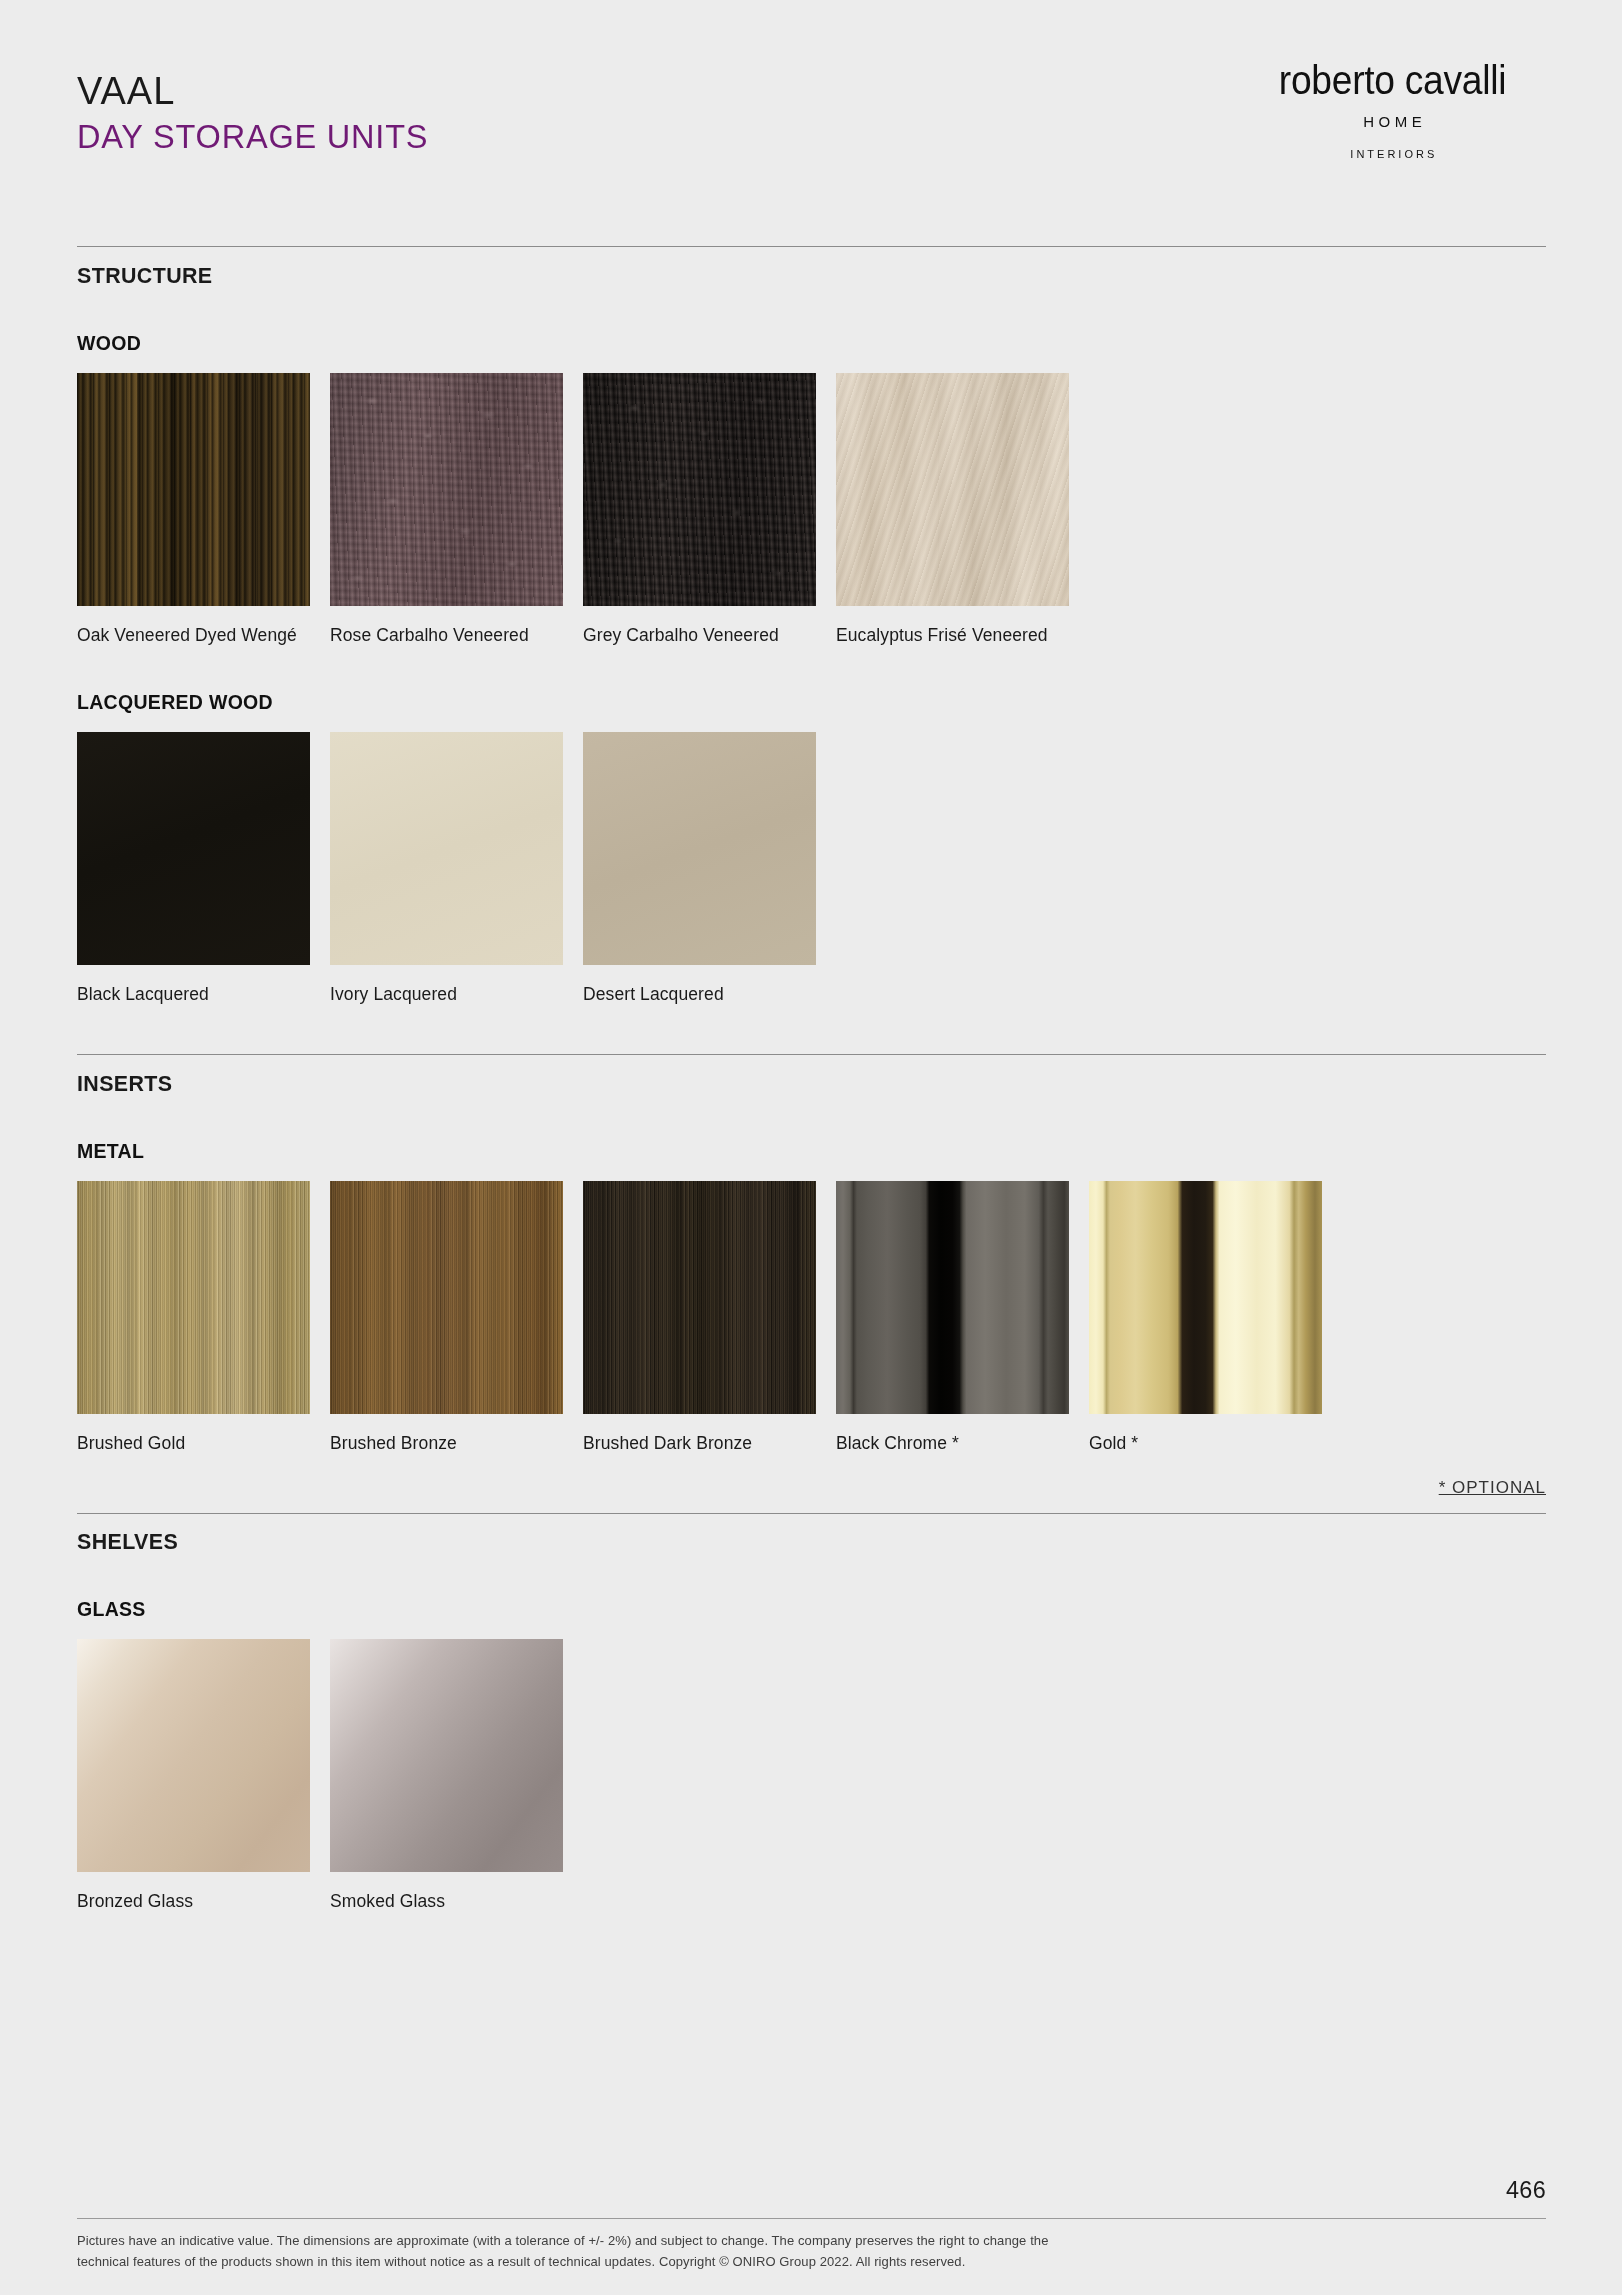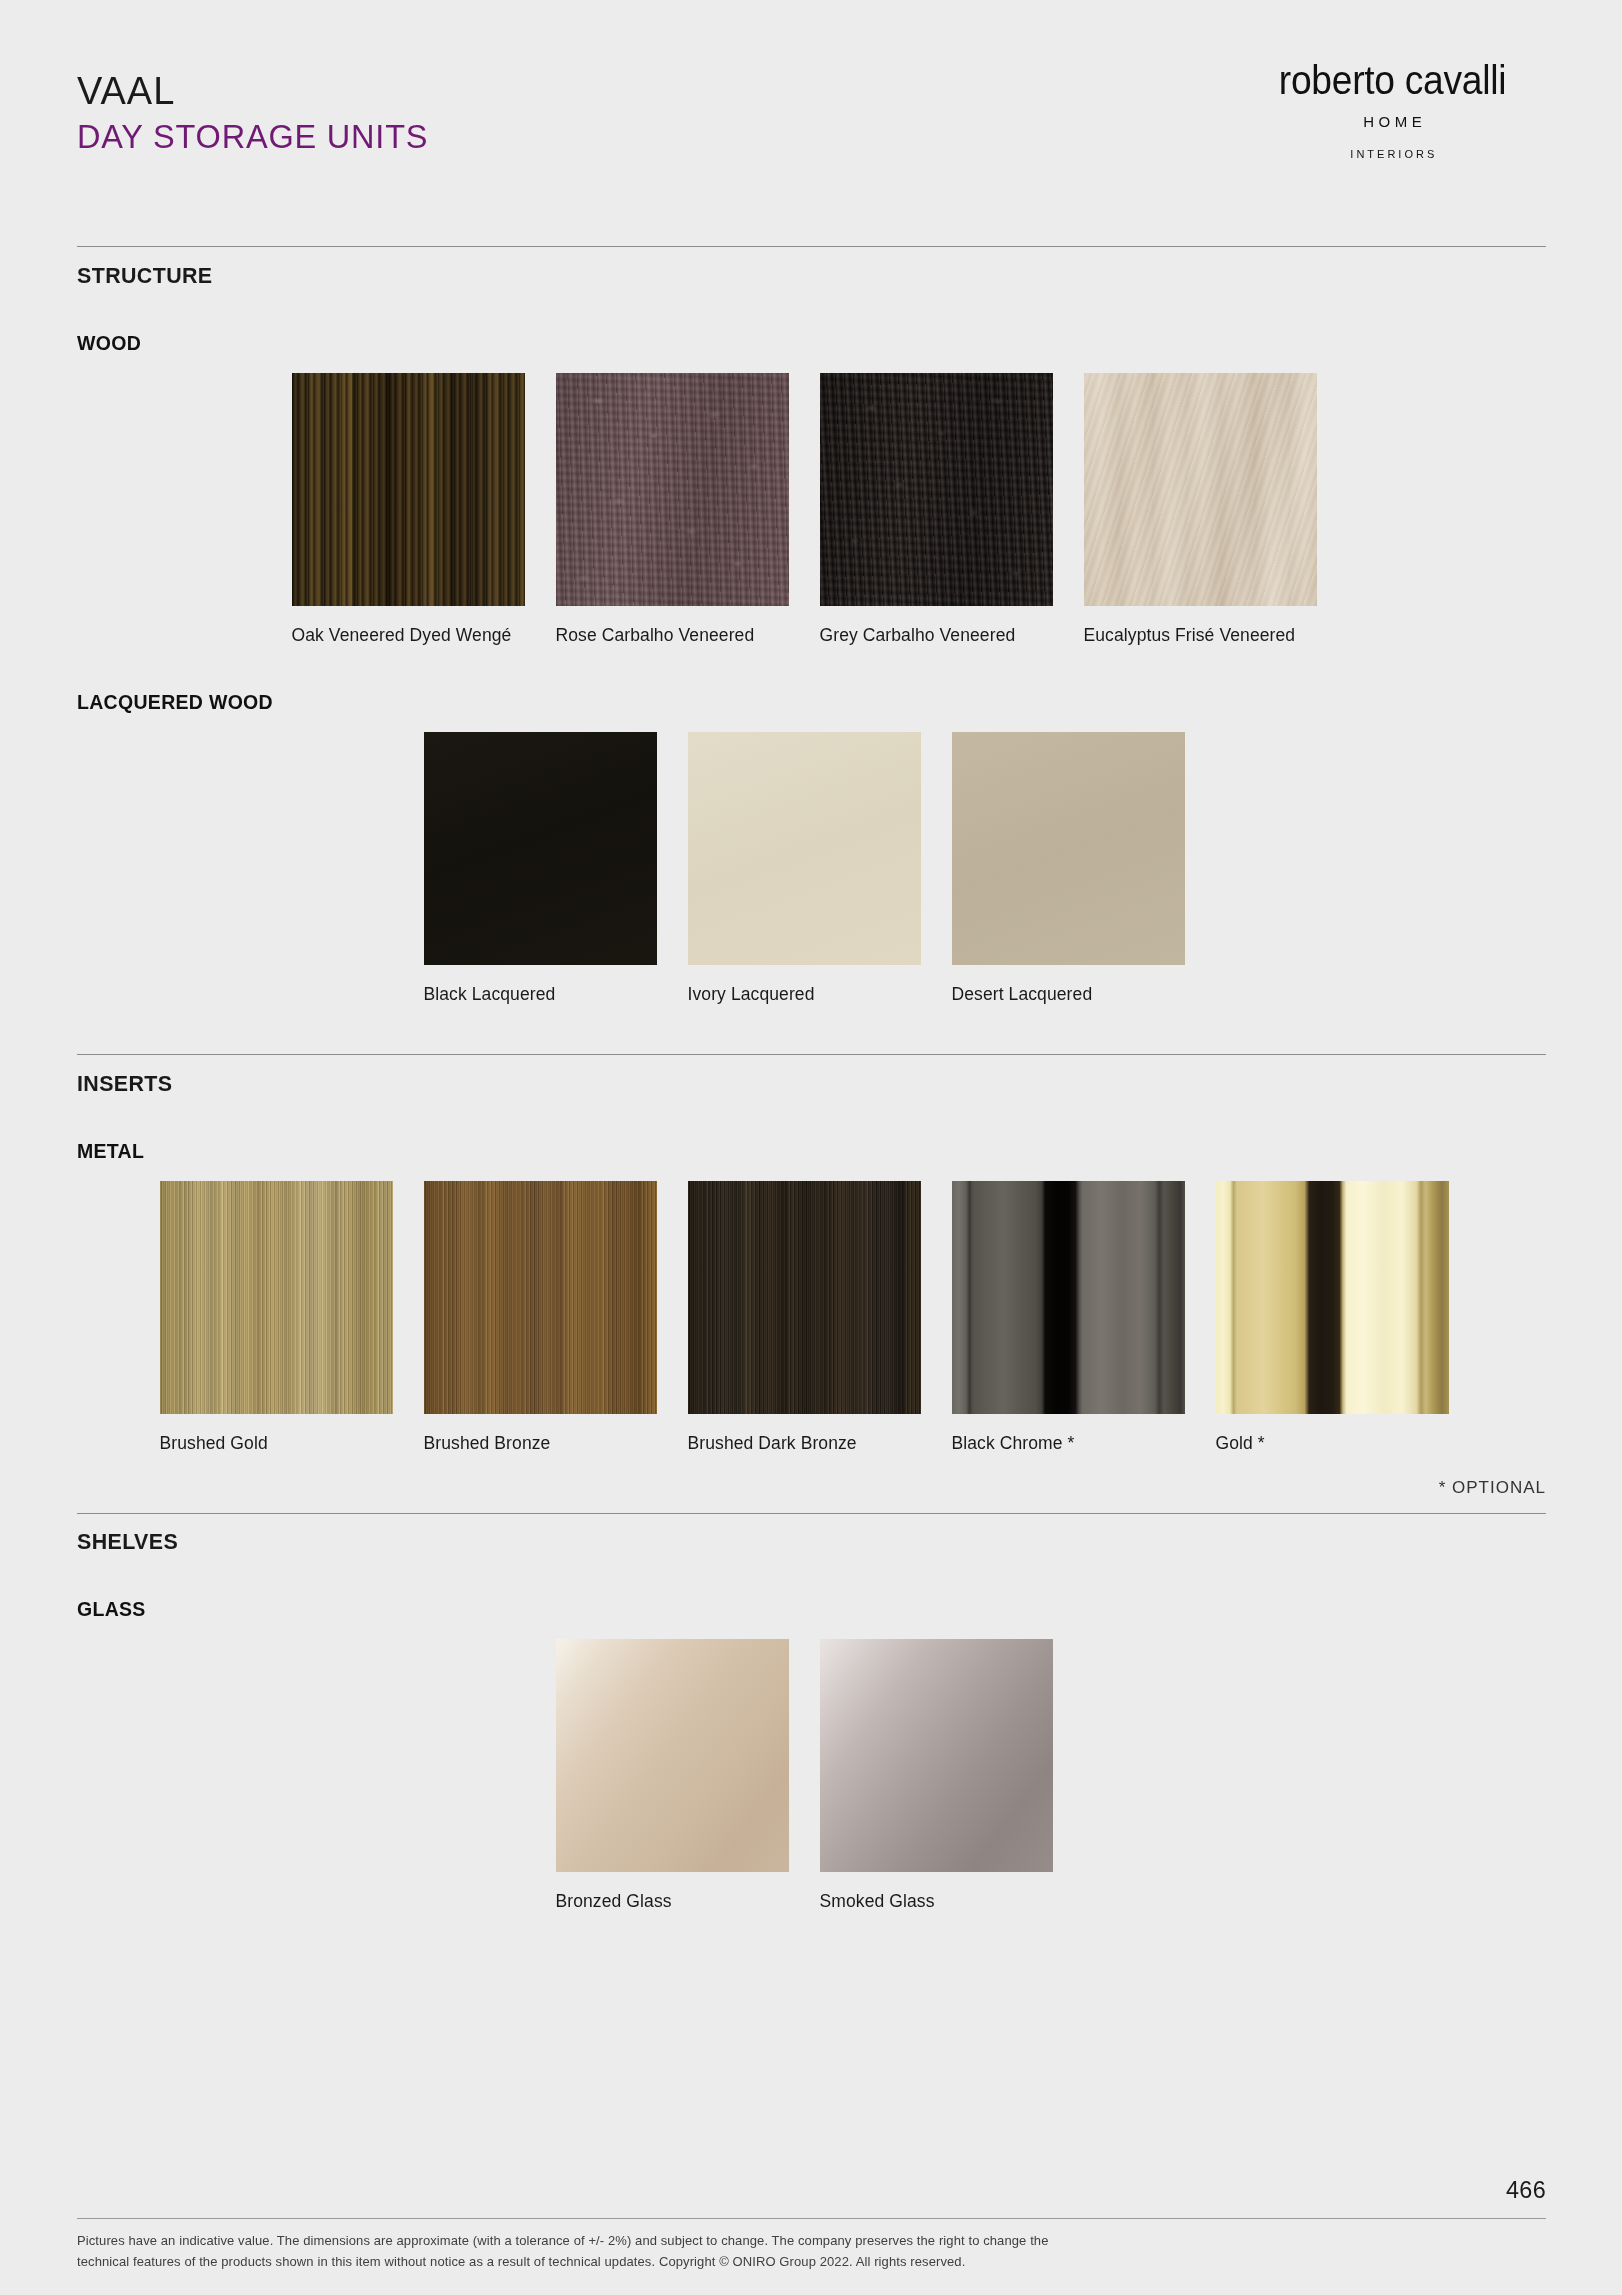--- a/index.html
+++ b/index.html
@@ -102,22 +102,21 @@
     font-size: 19.5px;
     letter-spacing: 0.3px;
     color: #111;
     font-weight: 700;
     margin-top: 43px;
   }
 
   .swatch-row {
     display: flex;
     margin-top: 18px;
-    gap: 16px;
-    justify-content: center;
+    gap: 5px;
   }
   .swatch-cell { width: 248px; flex: 0 0 248px; }
   .swatch {
     width: 233px;
     height: 233px;
     position: relative;
     overflow: hidden;
   }
   .swatch-label {
     margin-top: 17px;
@@ -127,20 +126,21 @@
     letter-spacing: 0.1px;
     max-width: 234px;
   }
 
   .optional-note {
     text-align: right;
     font-size: 17px;
     color: #333;
     letter-spacing: 1px;
     margin-top: 22px;
+    text-decoration: underline;
   }
 
   
   
   .tex-oak-wenge {
     background-color: #53401f;
     background-image:
       repeating-linear-gradient(90deg,
         rgba(0,0,0,0.62) 0px, rgba(0,0,0,0.05) 1.9px, rgba(120,92,44,0.30) 3.9px,
         rgba(0,0,0,0.50) 5.8px, rgba(0,0,0,0.0) 8.4px, rgba(142,110,55,0.25) 11px,

